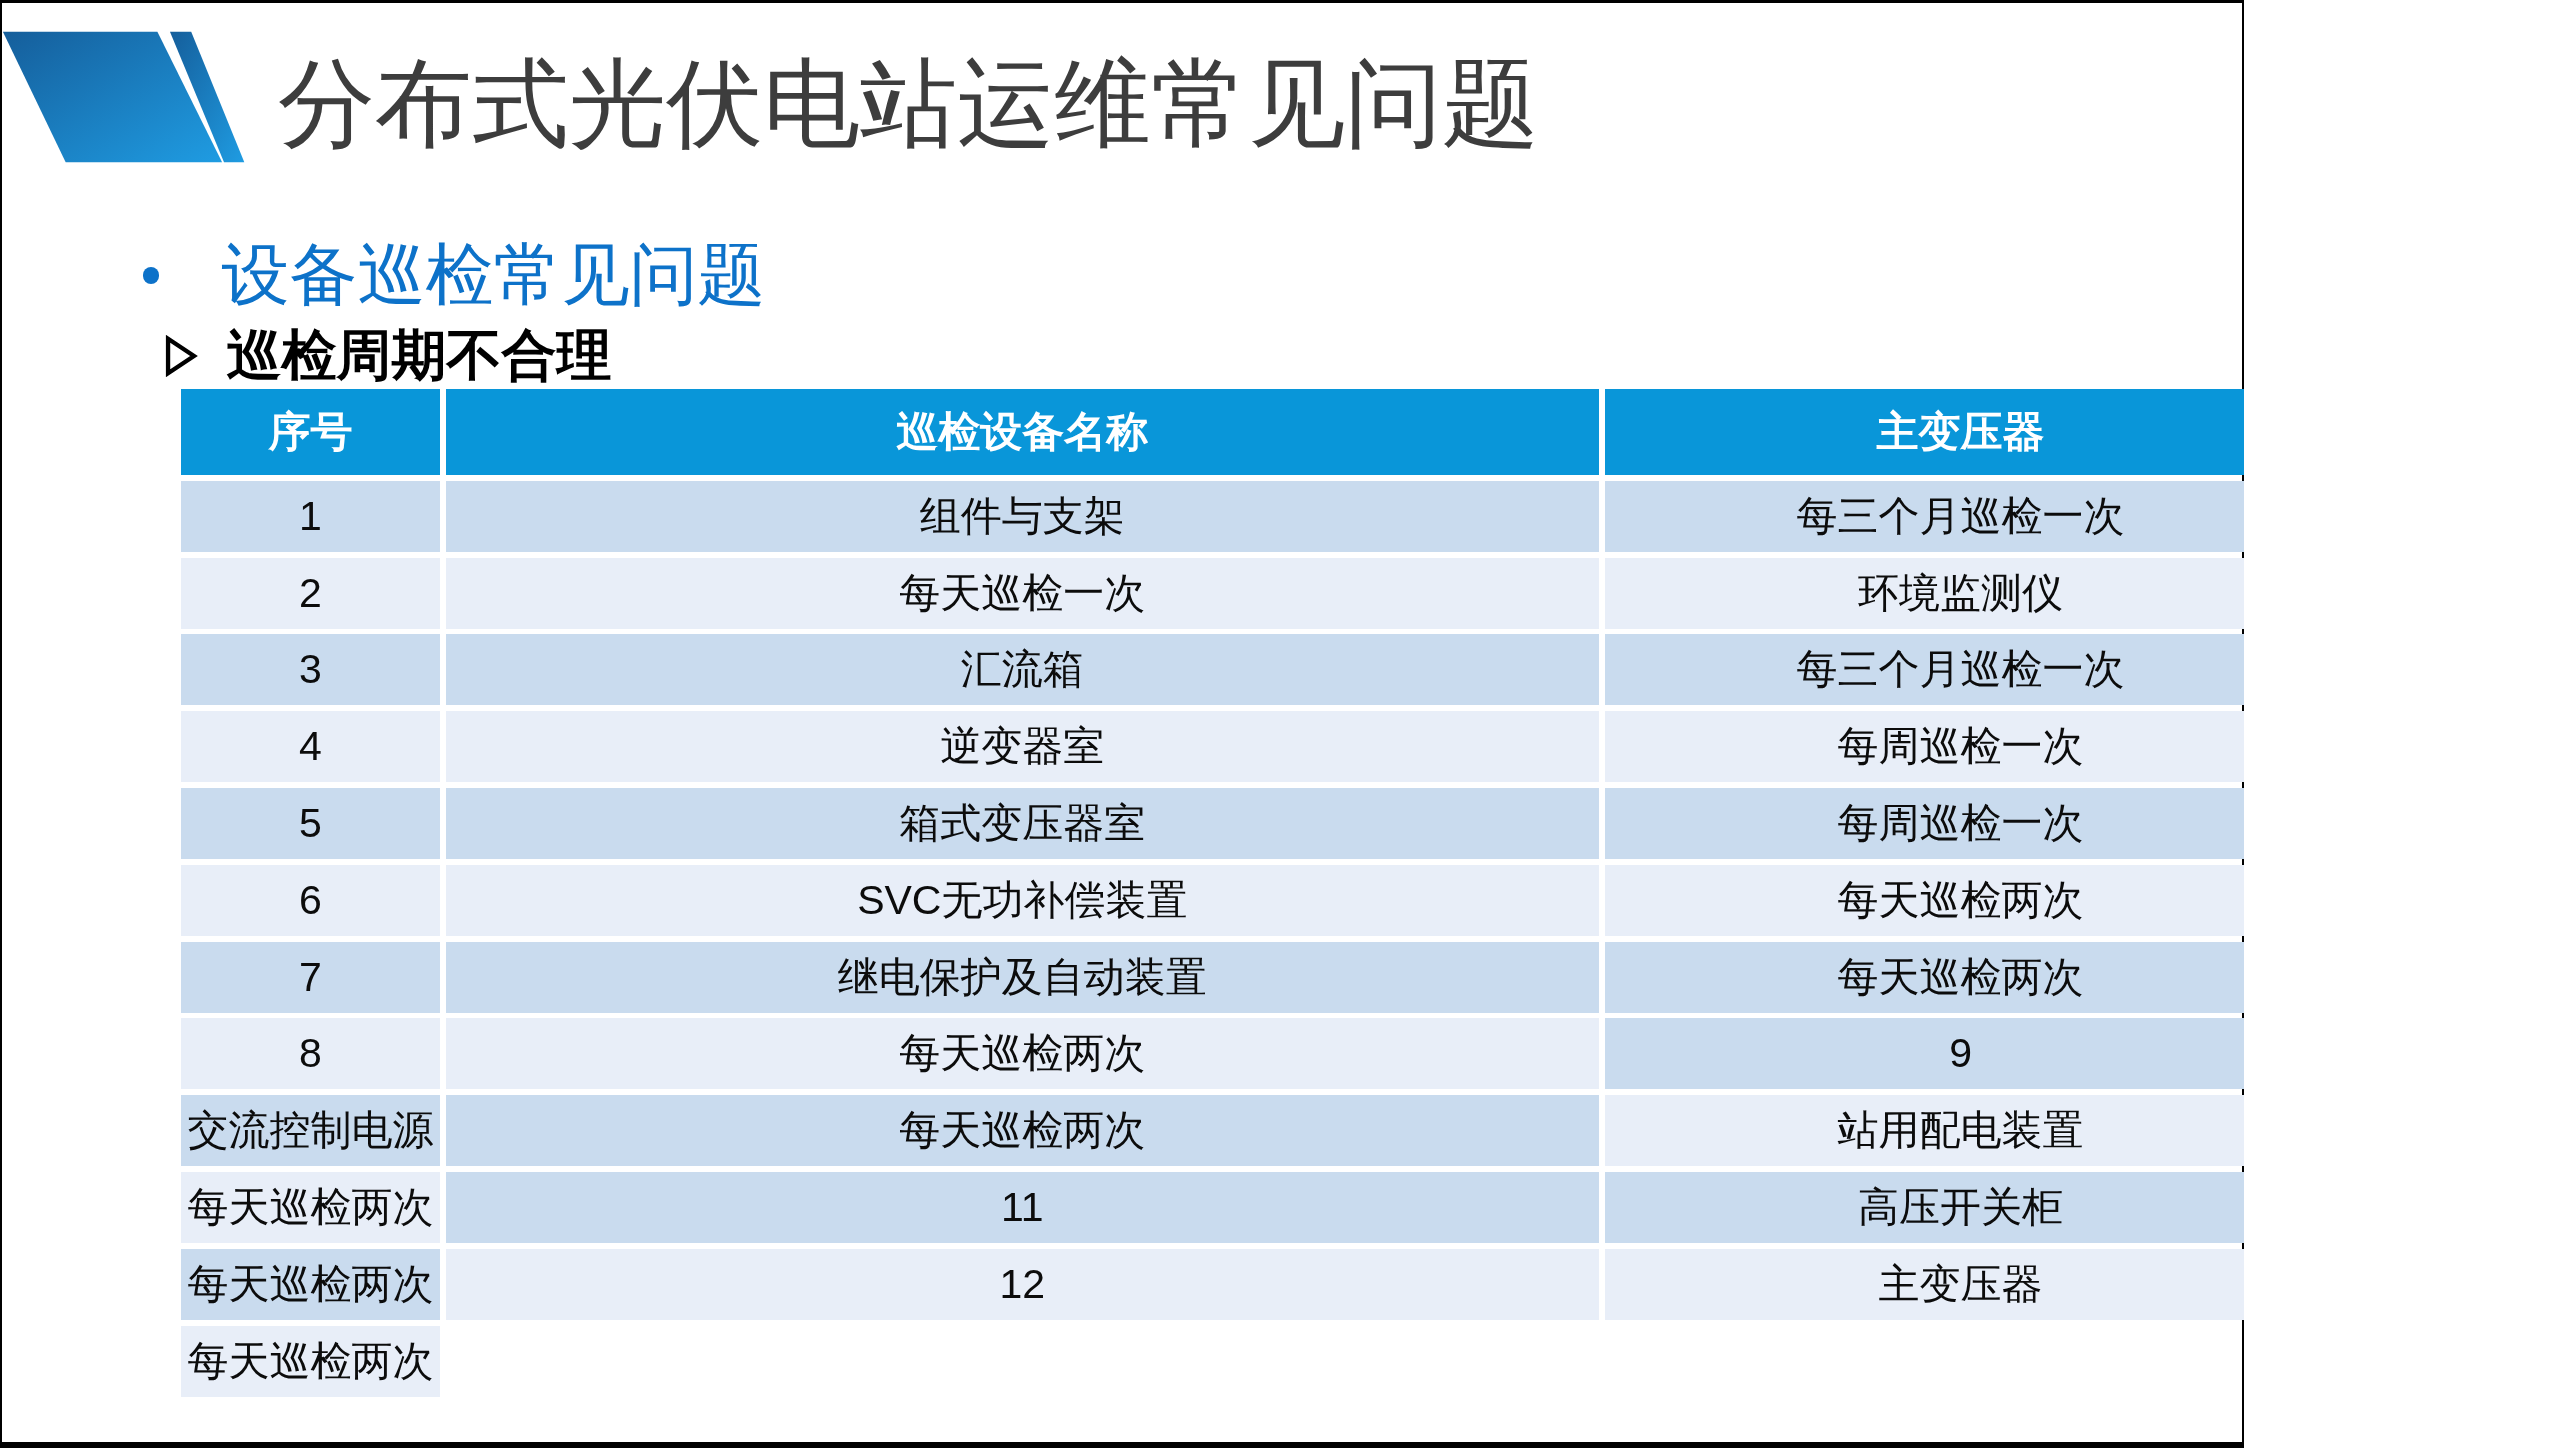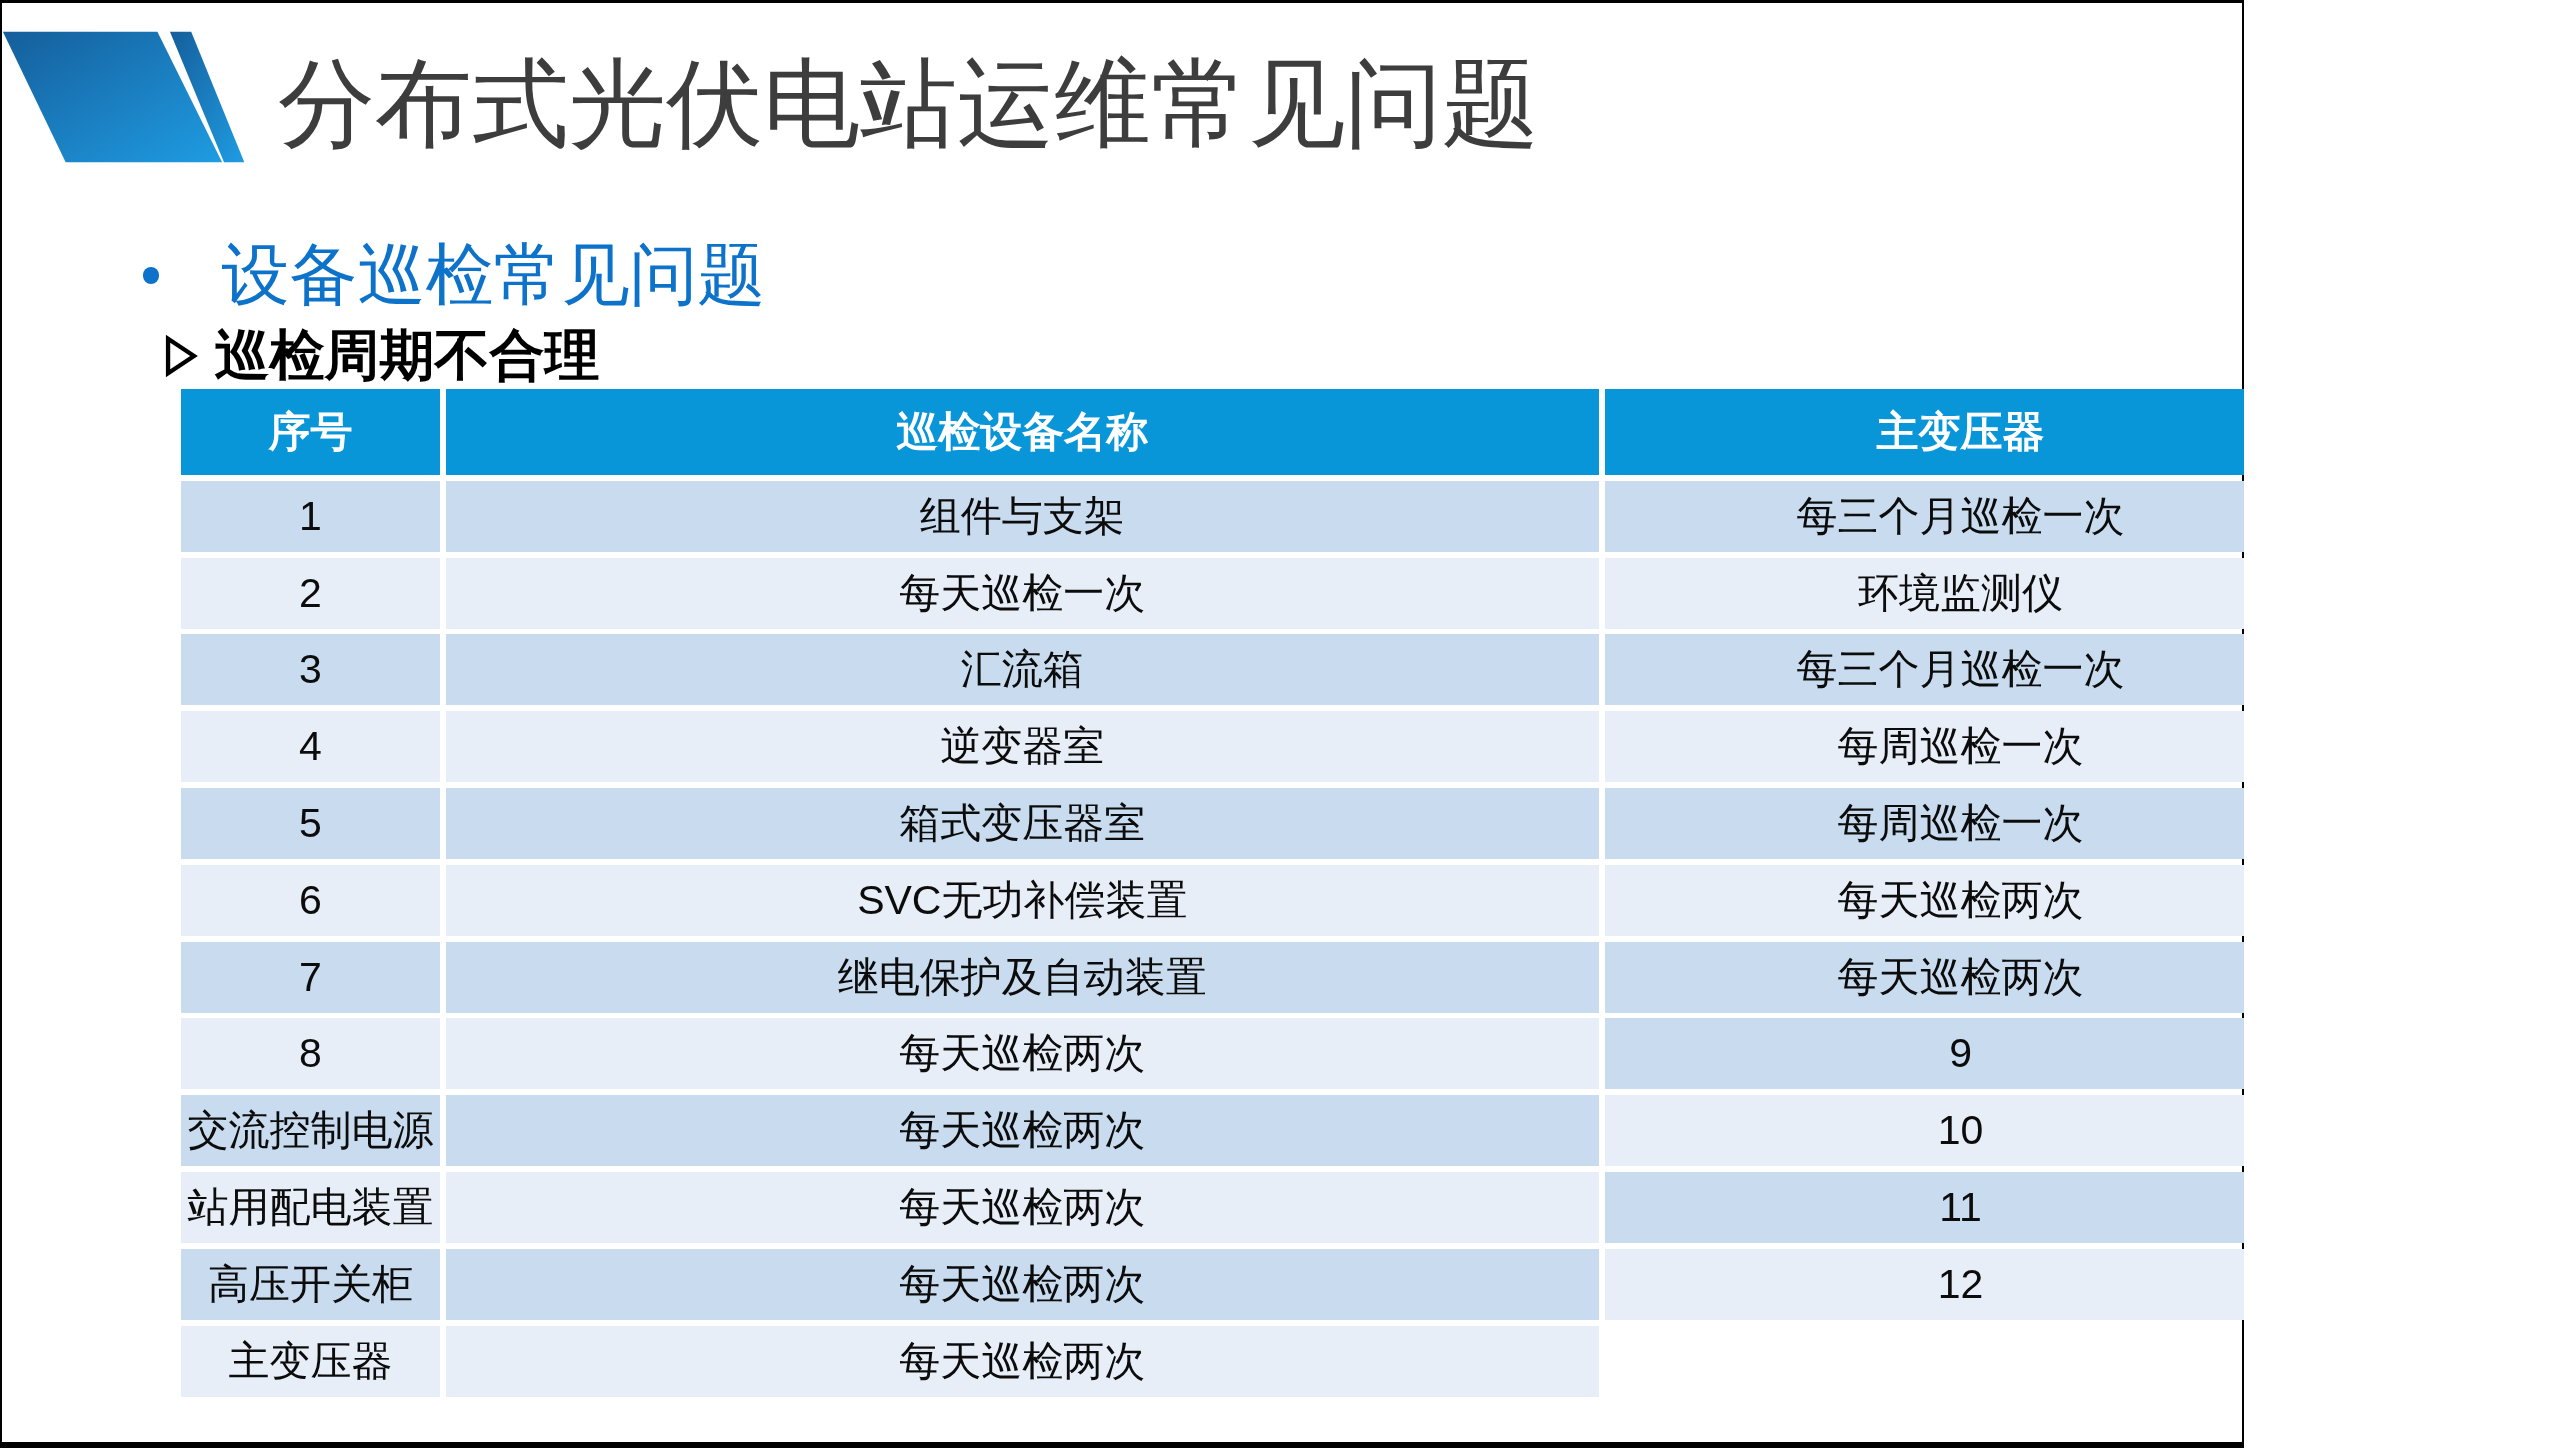--- a/index.html
+++ b/index.html
@@ -24,21 +24,21 @@
 
   .bullet-row { position:absolute; left:143px; top:230px; display:flex; align-items:center;gap:21px; }
   .bullet-dot {
     width:16.4px; height:16.4px; border-radius:50%;
     background:#0d72c9; margin-right:41px; flex:0 0 auto;
   }
   .bullet-text { font-size:68px; color:#0d72c9; white-space:nowrap; }
 
   .sub-row { position:absolute; left:162px; top:319px; display:flex; align-items:center; }
   .arrow-icon { flex:0 0 auto; margin-right:13.5px; display:block; }
-  .sub-text { font-size:55px; font-weight:bold; color:#000000; white-space:nowrap; }
+  .sub-text { font-size:55px; font-weight:bold; color:#000000; white-space:nowrap;margin-left:12px; }
 
   .insp-table {
     position:absolute; left:181px; top:389px;
     display:grid;
     grid-template-columns:259px 1153px 712px;
     grid-template-rows:86px repeat(12, 71px);
     gap:5.8px;
   }
   .cell { display:flex; align-items:center; justify-content:center; white-space:nowrap; }
   .th { background:#0996d9; color:#ffffff; font-weight:bold; font-size:42px; }
@@ -114,21 +114,20 @@
     <div class="cell td r-odd">继电保护及自动装置</div>
     <div class="cell td r-odd">每天巡检两次</div>
 
     <div class="cell td r-even">8</div>
     <div class="cell td r-even">每天巡检两次</div>
 
     <div class="cell td r-odd">9</div>
     <div class="cell td r-odd">交流控制电源</div>
     <div class="cell td r-odd">每天巡检两次</div>
 
-    <div class="cell td r-even">10</div>
     <div class="cell td r-even">站用配电装置</div>
     <div class="cell td r-even">每天巡检两次</div>
 
     <div class="cell td r-odd">11</div>
     <div class="cell td r-odd">高压开关柜</div>
     <div class="cell td r-odd">每天巡检两次</div>
 
     <div class="cell td r-even">12</div>
     <div class="cell td r-even">主变压器</div>
     <div class="cell td r-even">每天巡检两次</div>

